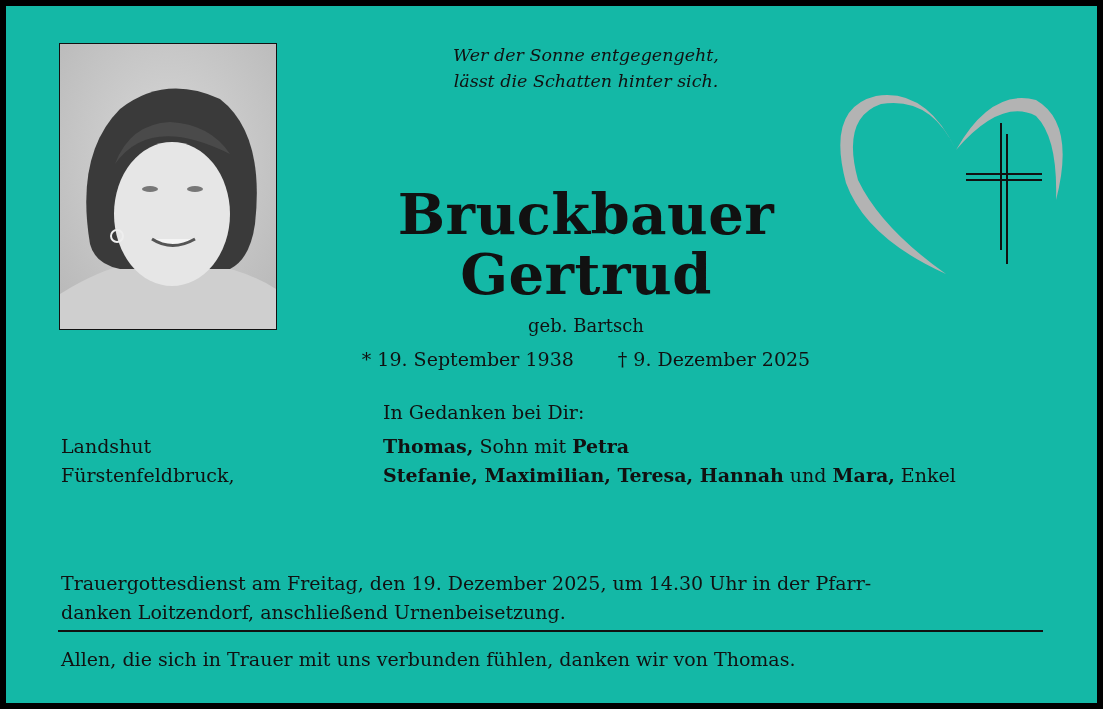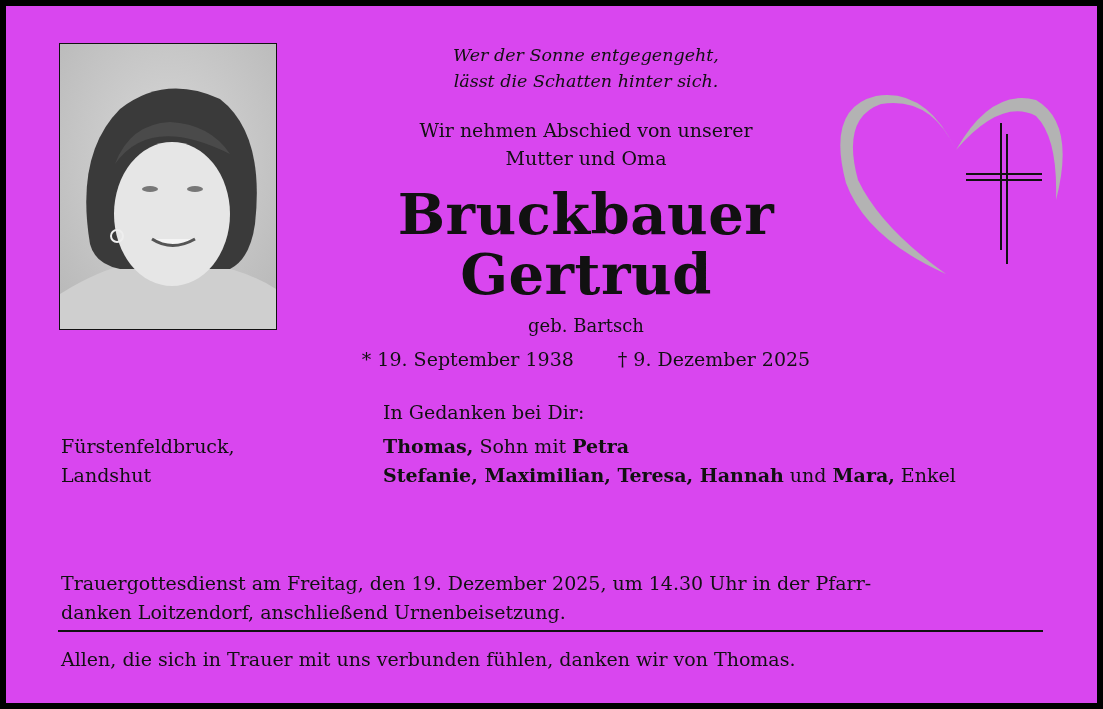--- a/index.html
+++ b/index.html
@@ -1,19 +1,19 @@
 <!DOCTYPE html>
 <html><head>
 <meta charset="utf-8">
 <style>
   html, body { margin: 0; padding: 0; background: #000; }
   body { width: 1103px; height: 709px; position: relative; overflow: hidden; }
   .sheet {
     position: absolute; left: 6px; top: 6px; width: 1091px; height: 697px;
-    background: #d946ef; color: #111;
+    background: #14b8a6; color: #111;
     font-family: "DejaVu Serif", "Liberation Serif", serif;
   }
   .abs { position: absolute; }
   .photo {
     left: 53px; top: 37px; width: 216px; height: 285px;
     border: 1px solid #111; background: #c9c9c9; overflow: hidden;
   }
   .photo svg { width: 100%; height: 100%; display: block; }
   .center { text-align: center; }
   .quote { left: 300px; width: 560px; top: 36px; font-style: italic; font-size: 17.5px; line-height: 26px; }
@@ -55,24 +55,20 @@
       <path d="M92 195 Q112 208 135 195" stroke="#555" stroke-width="3" fill="#f4f4f4"></path>
       <circle cx="57" cy="192" r="6" fill="none" stroke="#eee" stroke-width="2"></circle>
     </svg>
   </div>
 
   <div class="abs quote center">
     <div>Wer der Sonne entgegengeht,</div>
     <div>lässt die Schatten hinter sich.</div>
   </div>
 
-  <div class="abs intro center">
-    <div>Wir nehmen Abschied von unserer</div>
-    <div>Mutter und Oma</div>
-  </div>
 
   <div class="abs name center">
     <div>Bruckbauer</div>
     <div>Gertrud</div>
   </div>
 
   <div class="abs maiden center">geb. Bartsch</div>
 
   <div class="abs dates center">
     <span>* 19. September 1938</span><span>† 9. Dezember 2025</span>
@@ -85,22 +81,22 @@
       <line x1="165" y1="35" x2="165" y2="162" stroke="#111" stroke-width="2"></line>
       <line x1="171" y1="46" x2="171" y2="176" stroke="#111" stroke-width="2"></line>
       <line x1="130" y1="86" x2="206" y2="86" stroke="#111" stroke-width="2"></line>
       <line x1="130" y1="92" x2="206" y2="92" stroke="#111" stroke-width="2"></line>
     </svg>
   </div>
 
   <div class="abs txt gedanken">In Gedanken bei Dir:</div>
 
   <div class="abs txt places">
+    <div>Landshut</div>
     <div>Fürstenfeldbruck,</div>
-    <div>Landshut</div>
   </div>
 
   <div class="abs txt family">
     <div>
       <b>Thomas,</b><span> Sohn mit </span><b>Petra</b>
     </div>
     <div>
       <b>Stefanie, Maximilian, Teresa, Hannah</b><span> und </span><b>Mara,</b><span> Enkel</span>
     </div>
   </div>

